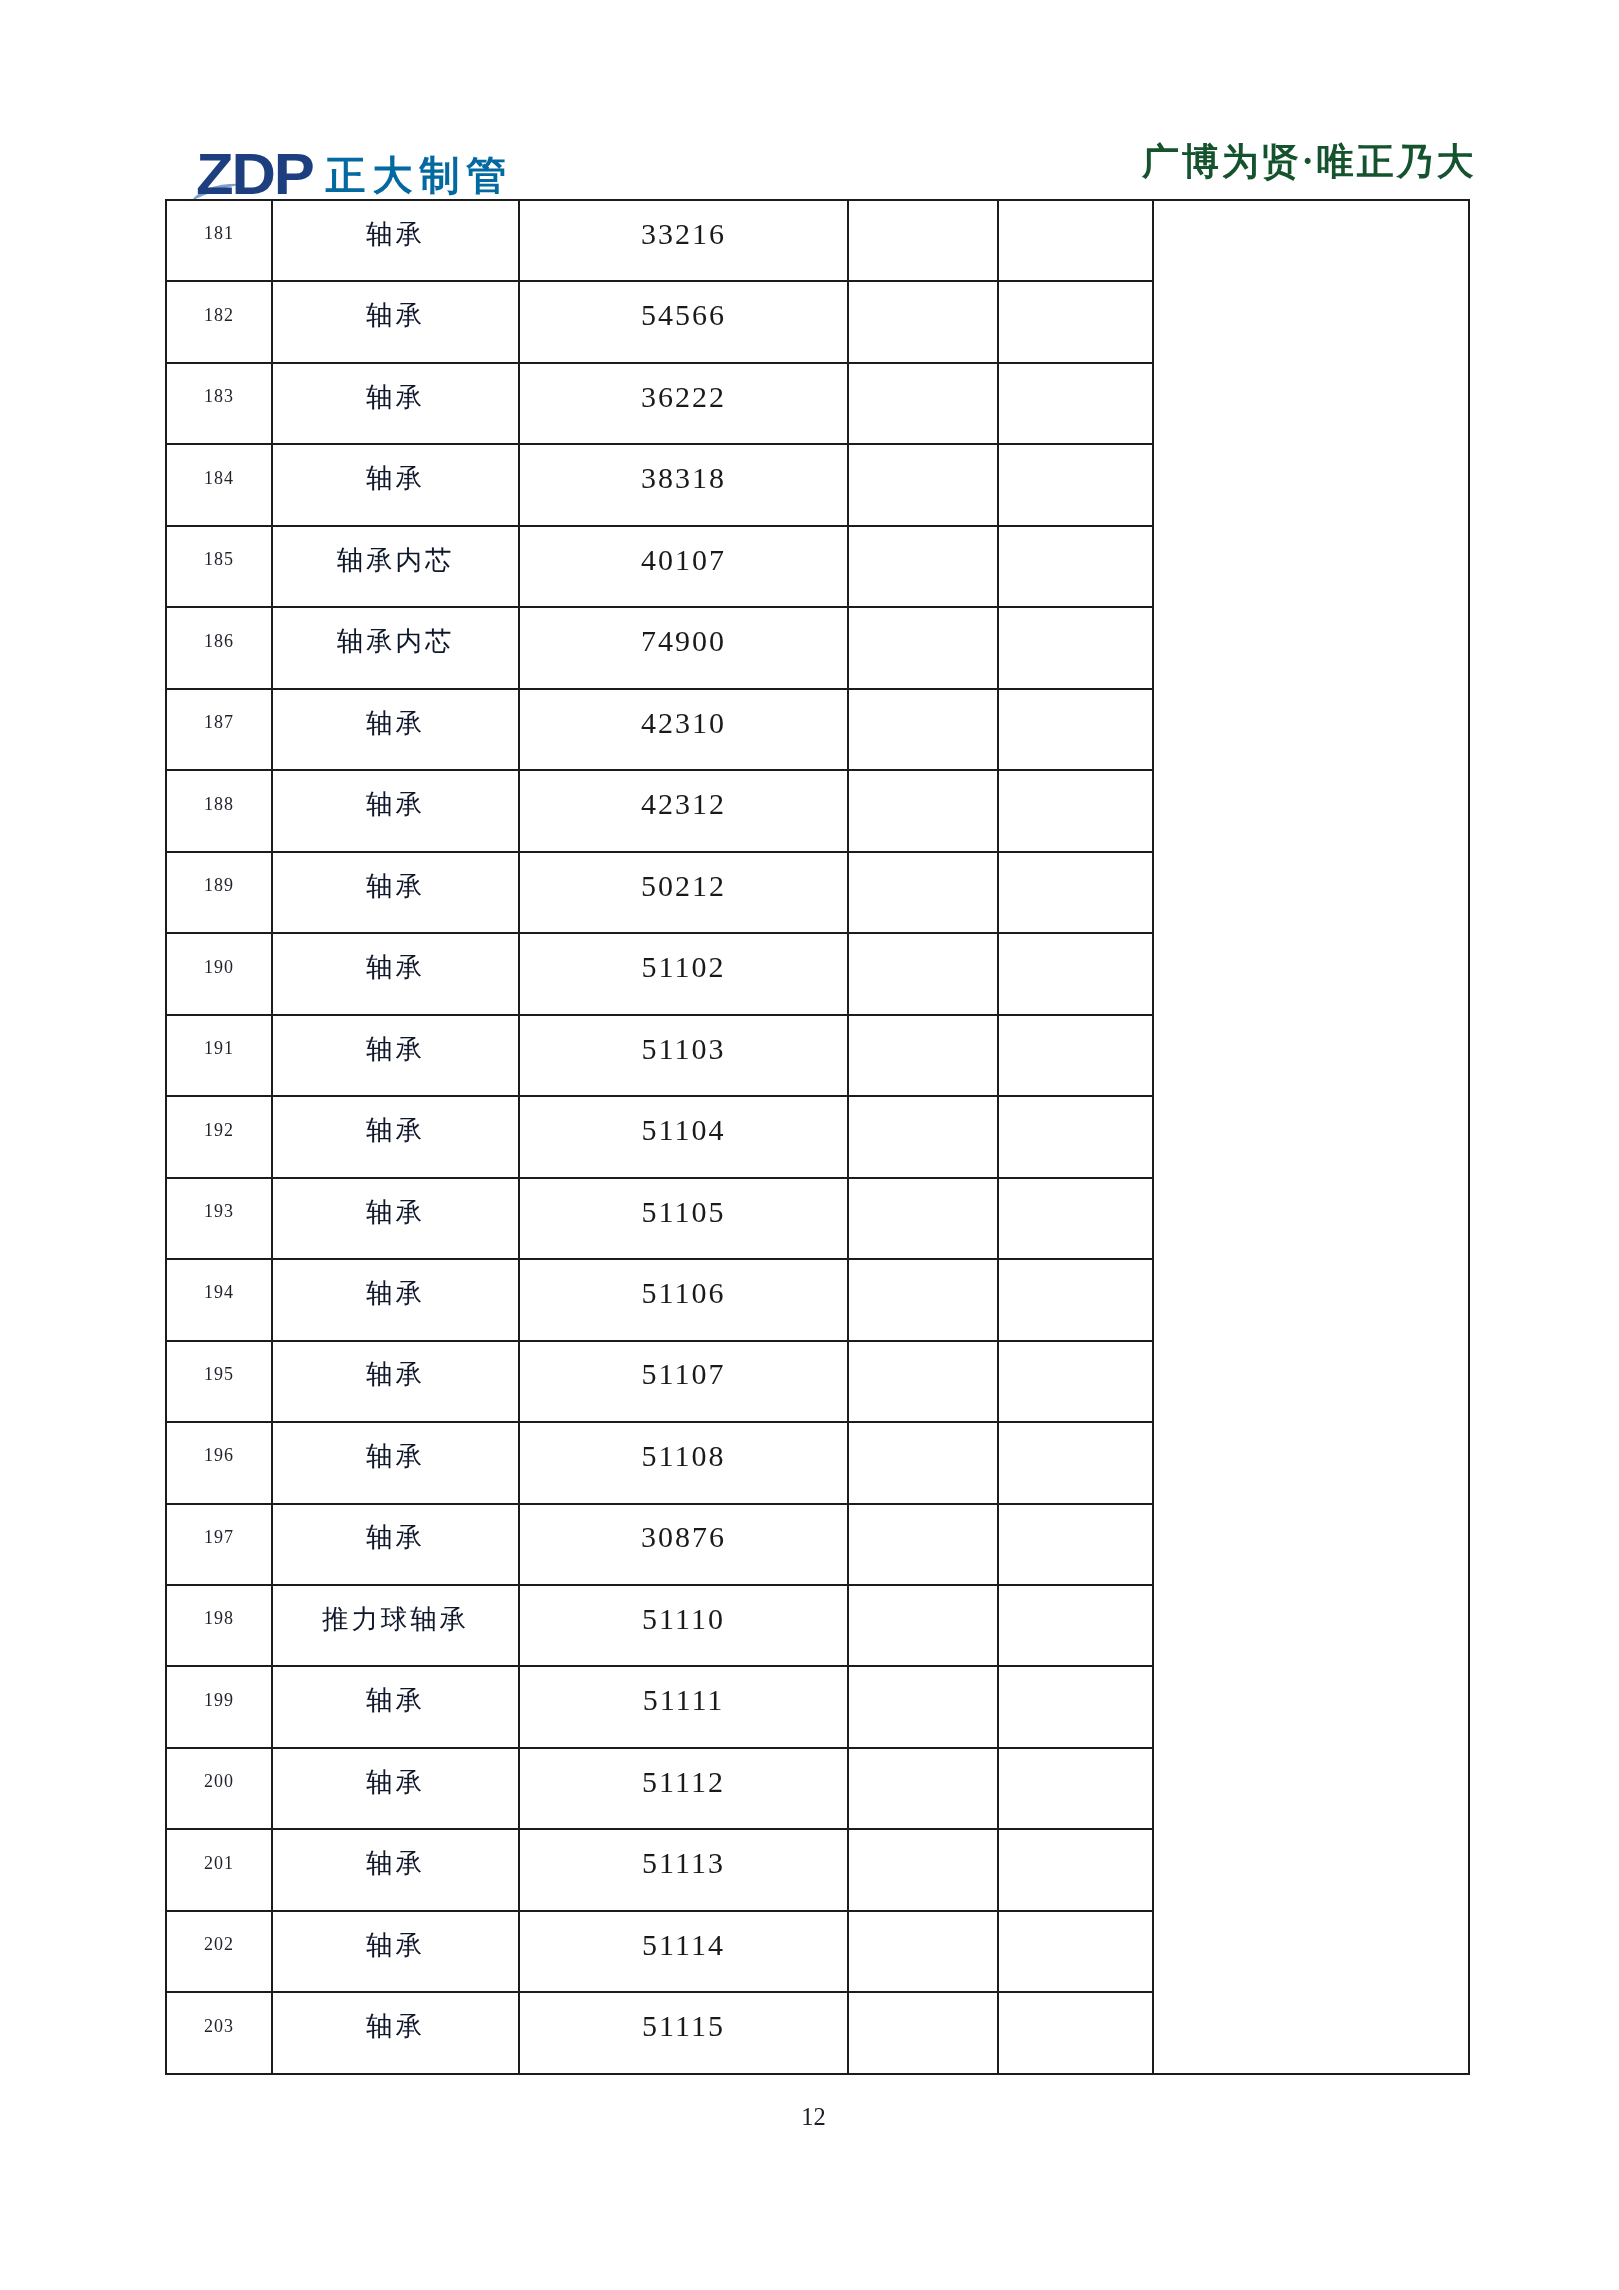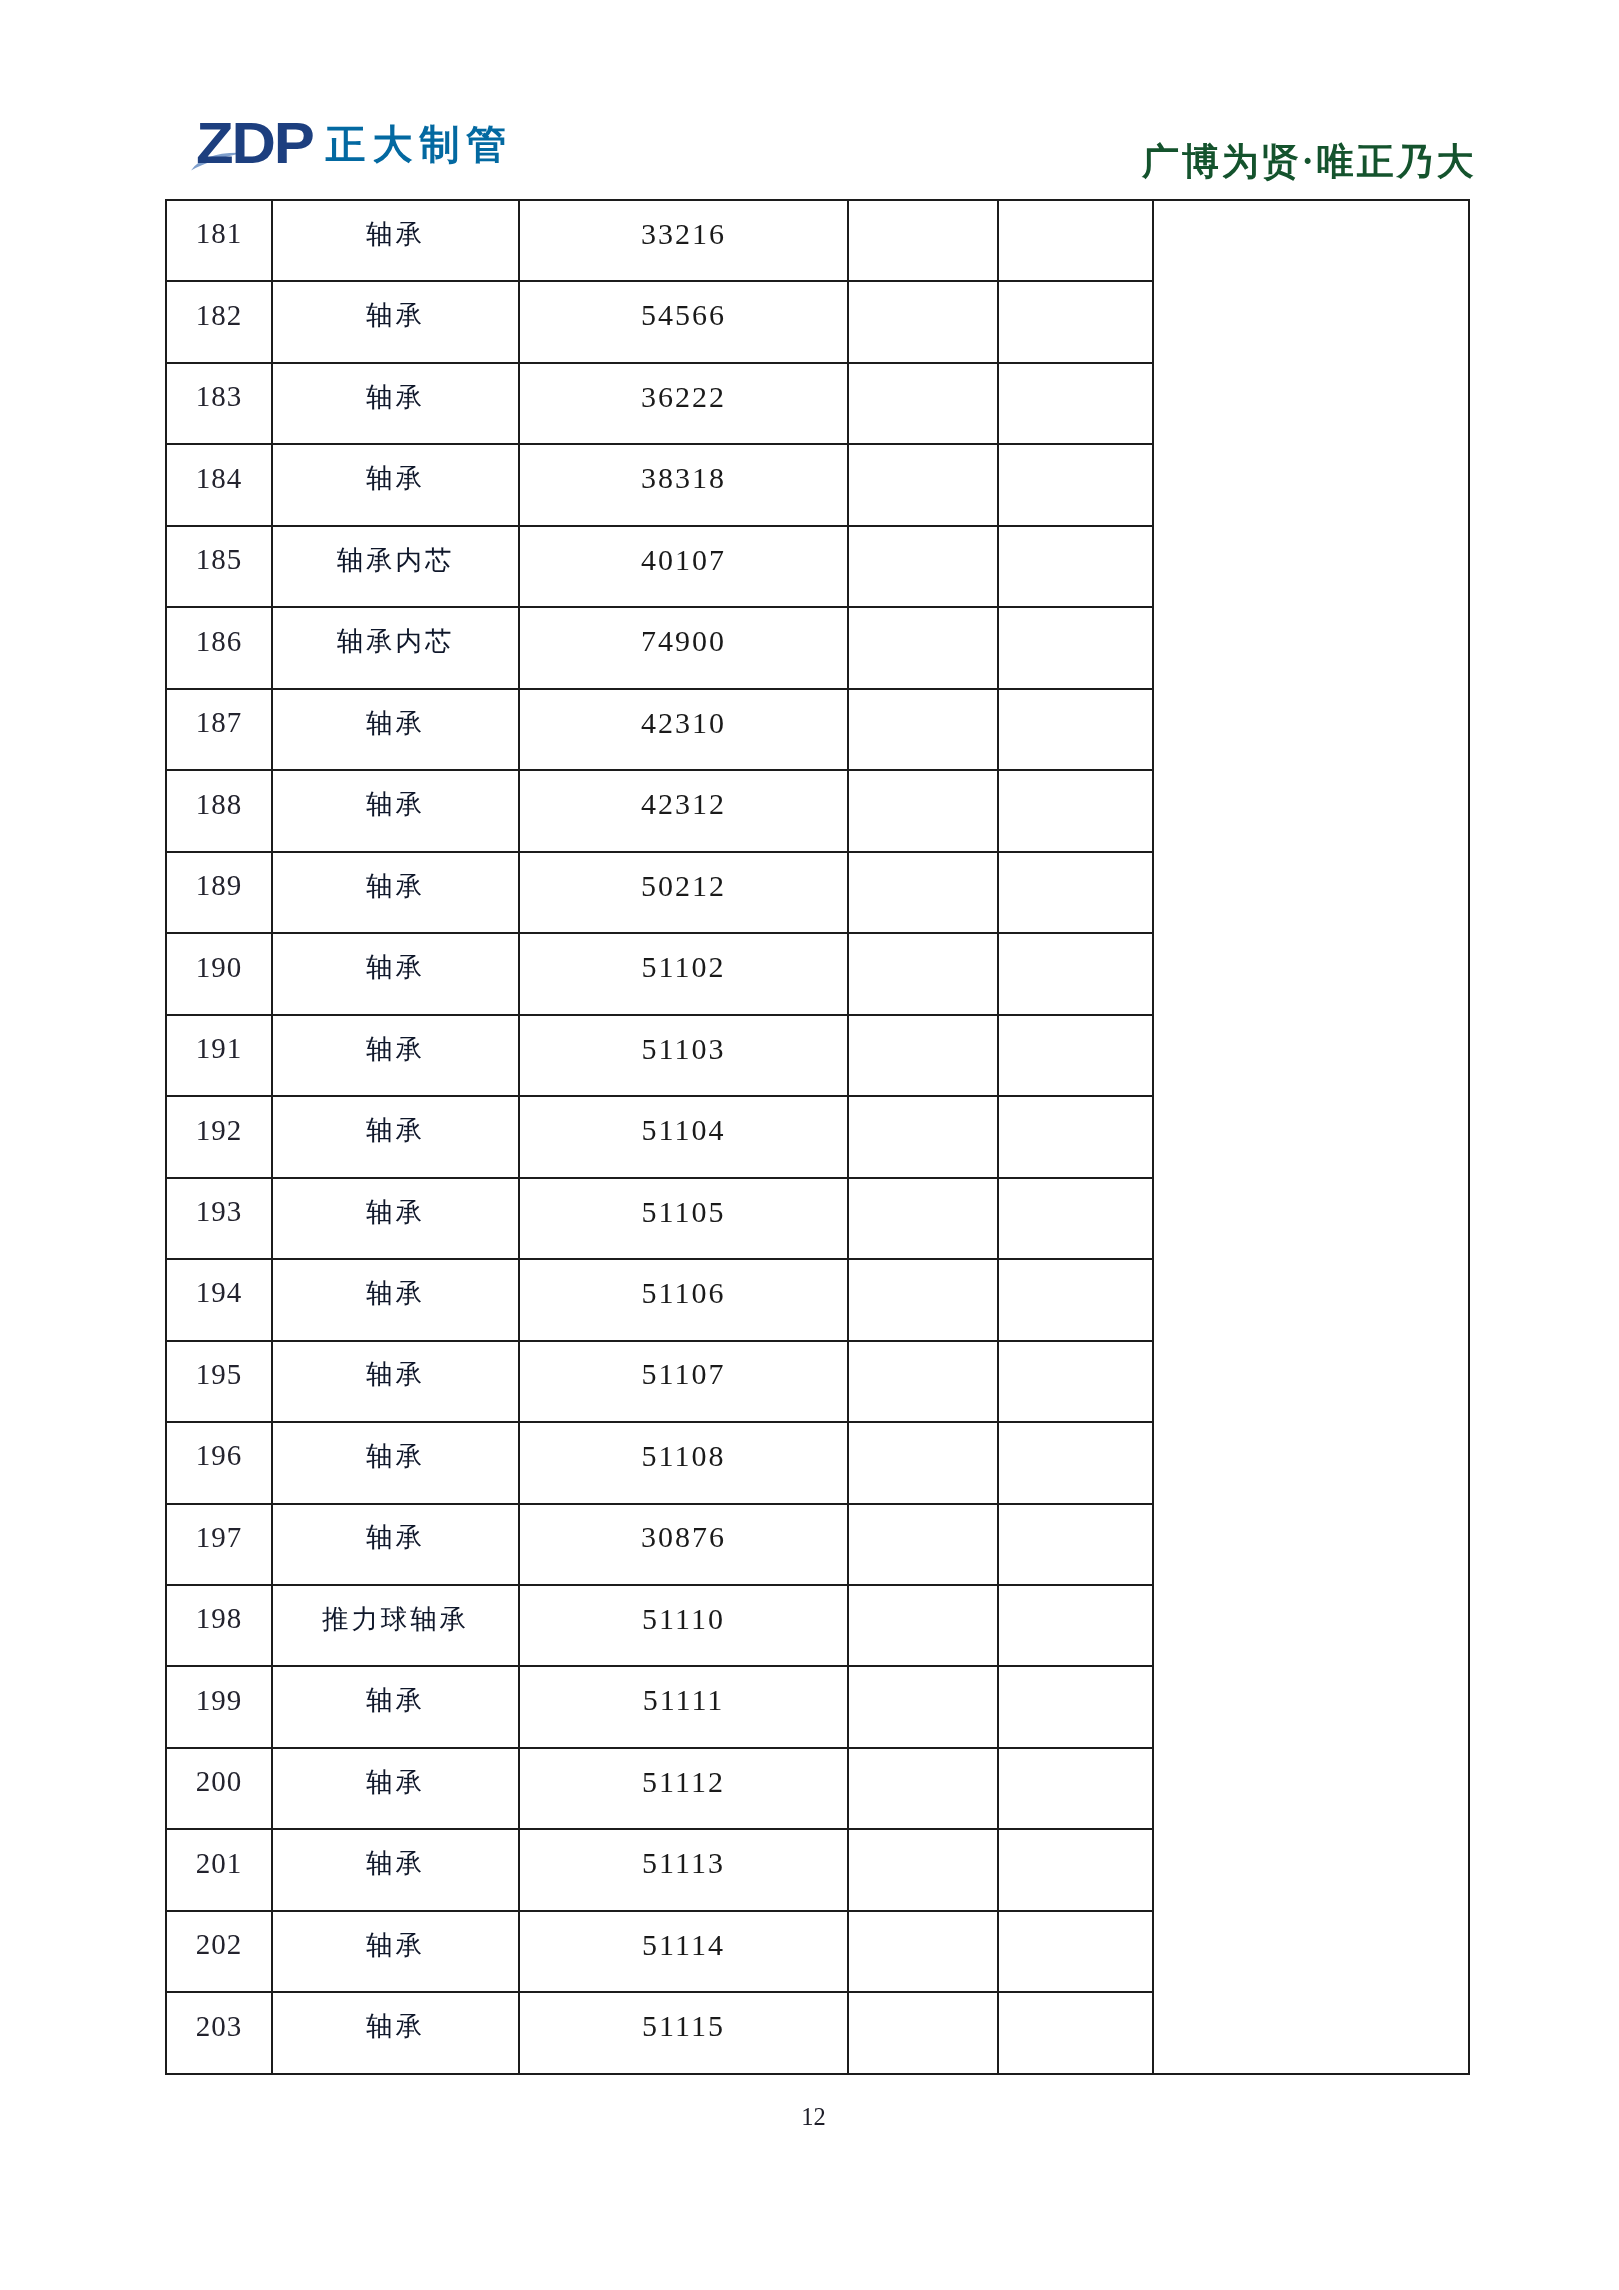--- a/index.html
+++ b/index.html
@@ -8,21 +8,21 @@
     width: 1619px; height: 2291px;
     position: relative;
     font-family: "Liberation Serif", "DejaVu Serif", serif;
     color: #21212a;
     overflow: hidden;
   }
   .page { position: absolute; inset: 0; background: #ffffff; }
 
   
   .brand {
-    position: absolute; left: 196px; top: 115px; height: 57px;
+    position: absolute; left: 196px; top: 146px; height: 57px;
     display: flex; align-items: center; white-space: nowrap;
   }
   .zdp-wrap { position: relative; display: inline-block; }
   .zdp {
     font-family: "Liberation Sans", "DejaVu Sans", sans-serif;
     font-weight: 900; font-size: 57px; line-height: 1;
     color: #1d3f7f; letter-spacing: -2px;
     display: inline-block; transform: scaleX(1.08); transform-origin: left center;
   }
   .zdp-swoosh { position: absolute; left: -5.9px; bottom: 0px; width: 57px; height: 21.6px; }
@@ -45,21 +45,21 @@
     border-collapse: collapse; table-layout: fixed;
     border: 2.9px solid #1c1c1c;
   }
   table.parts td {
     border: 2px solid #1c1c1c;
     text-align: center; vertical-align: middle;
     padding: 0 2px 13.7px 2px;
     height: 81px;
     overflow: hidden;
   }
-  td.col-no   { font-size: 29px; color: #23232e; letter-spacing: 1px; }
+  td.col-no   { font-size: 18px; color: #23232e; letter-spacing: 1px; }
   td.col-name { font-size: 26.5px; color: #0f172a; letter-spacing: 2.9px;
                 font-family: "Liberation Serif", "DejaVu Serif", serif; }
   td.col-code { font-size: 30px; color: #1a1a1a; letter-spacing: 2px; }
   td.col-empty { }
   td.col-remark { padding: 0; }
 
   
   .page-number {
     position: absolute; left: 0; top: 2103px; width: 1627px;
     text-align: center; font-size: 24.5px; color: #1d1d28;

